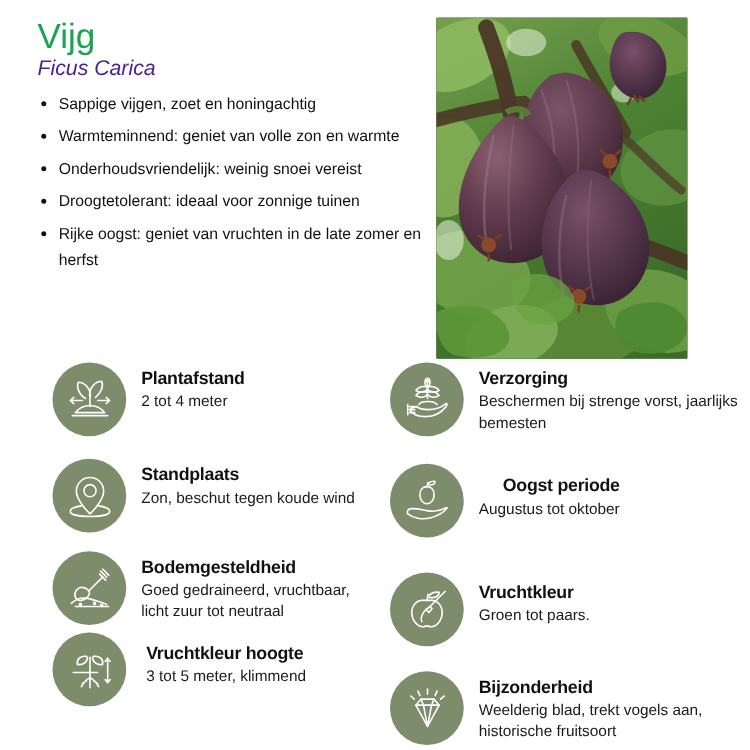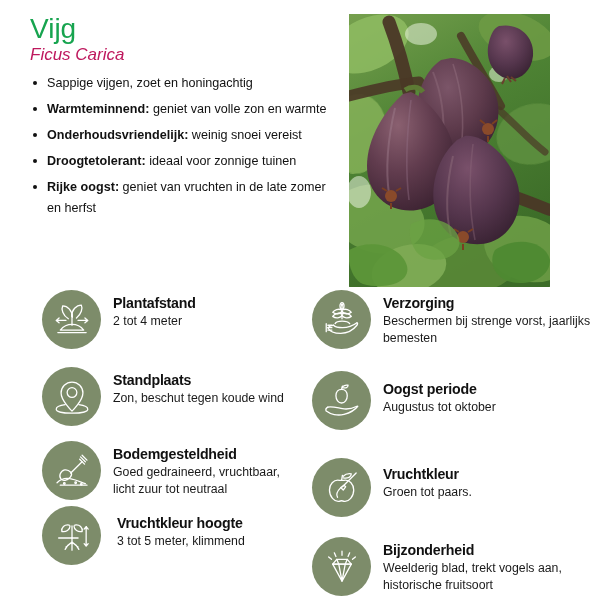--- a/index.html
+++ b/index.html
@@ -39,21 +39,21 @@
     font-weight: 400;
     color: #17a44f;
     margin: 0 0 1px 0;
     letter-spacing: 0px;
   }
   .subtitle {
     font-size: 17px;
     line-height: 20px;
     font-style: italic;
     font-weight: 400;
-    color: #be185d;
+    color: #4c1d95;
     margin: 0 0 8px 0;
   }
   ul.bullets {
     list-style: none;
     margin: 0;
     padding: 0;
   }
   ul.bullets li {
     position: relative;
     font-size: 12.6px;
@@ -66,21 +66,21 @@
     content: "";
     position: absolute;
     left: 3px;
     top: 8px;
     width: 4px;
     height: 4px;
     border-radius: 50%;
     background: #111111;
   }
   ul.bullets li b {
-    font-weight: 700;
+    font-weight: 400;
   }
 
   
   .photo {
     width: 201px;
     height: 273px;
     margin-left: 9px;
     border-radius: 1px;
     overflow: hidden;
     position: relative;
@@ -148,21 +148,21 @@
     font-size: 12.3px;
     line-height: 16.5px;
     color: #1a1a1a;
     margin: 0;
   }
   
   .col-left  .card:nth-child(1) { margin-bottom: 18px; }
   .col-left  .card:nth-child(2) { margin-bottom: 15px; }
   .col-left  .card:nth-child(3) { margin-bottom: 6px; }
   .col-right .card:nth-child(1) { margin-bottom: 22px; }
-  .col-right .card:nth-child(2) { margin-bottom: 28px; }
+  .col-right .card:nth-child(2) { margin-bottom: 28px; text-align: right; }
   .col-right .card:nth-child(3) { margin-bottom: 20px; }
   .col-left  .card:nth-child(4) .card-body { padding-top: 9px; padding-left: 4px; }
   .col-right .card:nth-child(2) .card-body { padding-top: 10px; }
   .col-right .card:nth-child(3) .card-body { padding-top: 8px; }
 </style>
 </head>
 <body>
 
 <div class="page">
 

